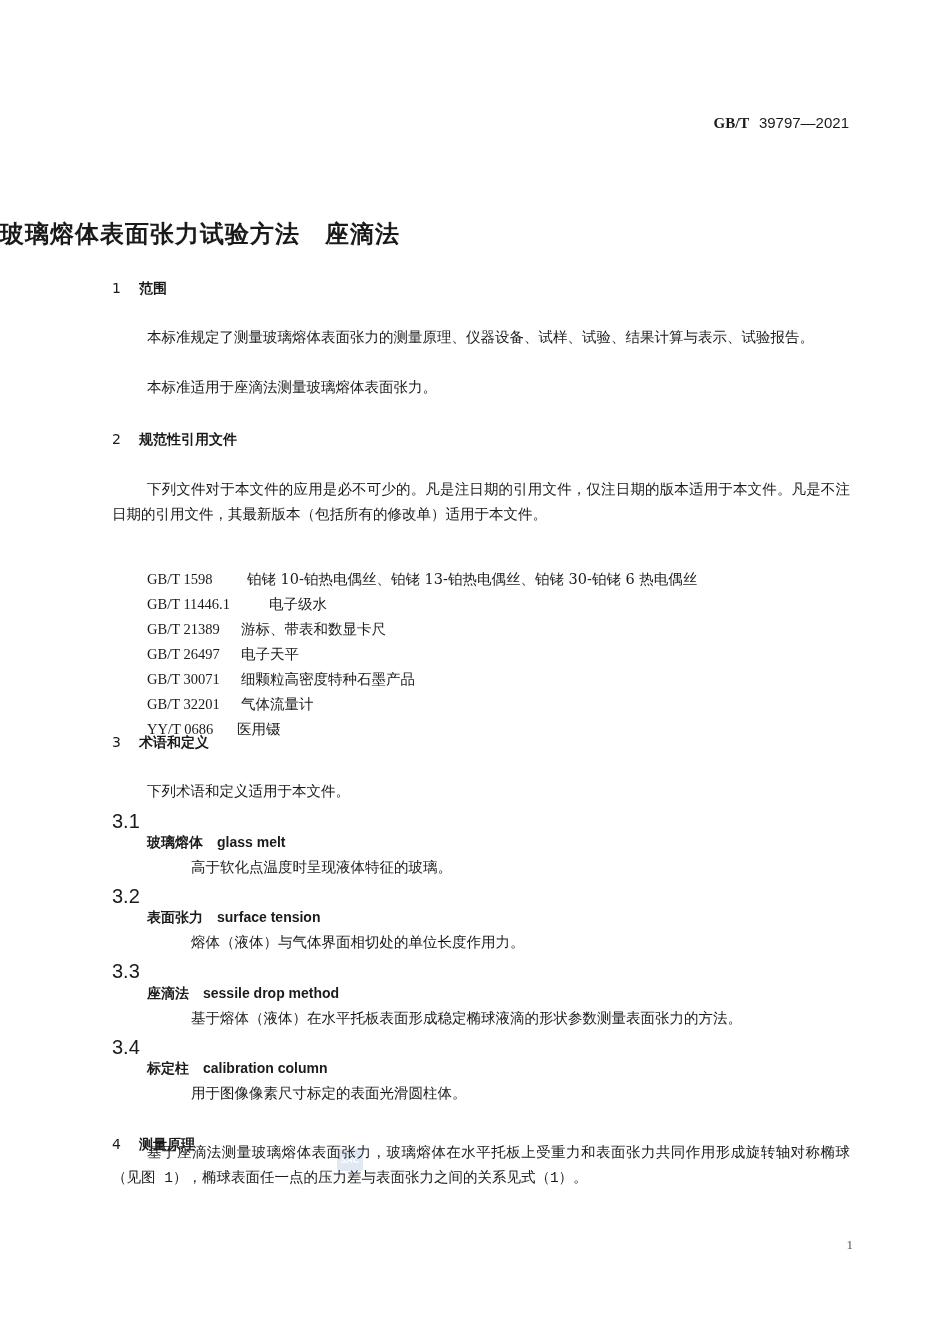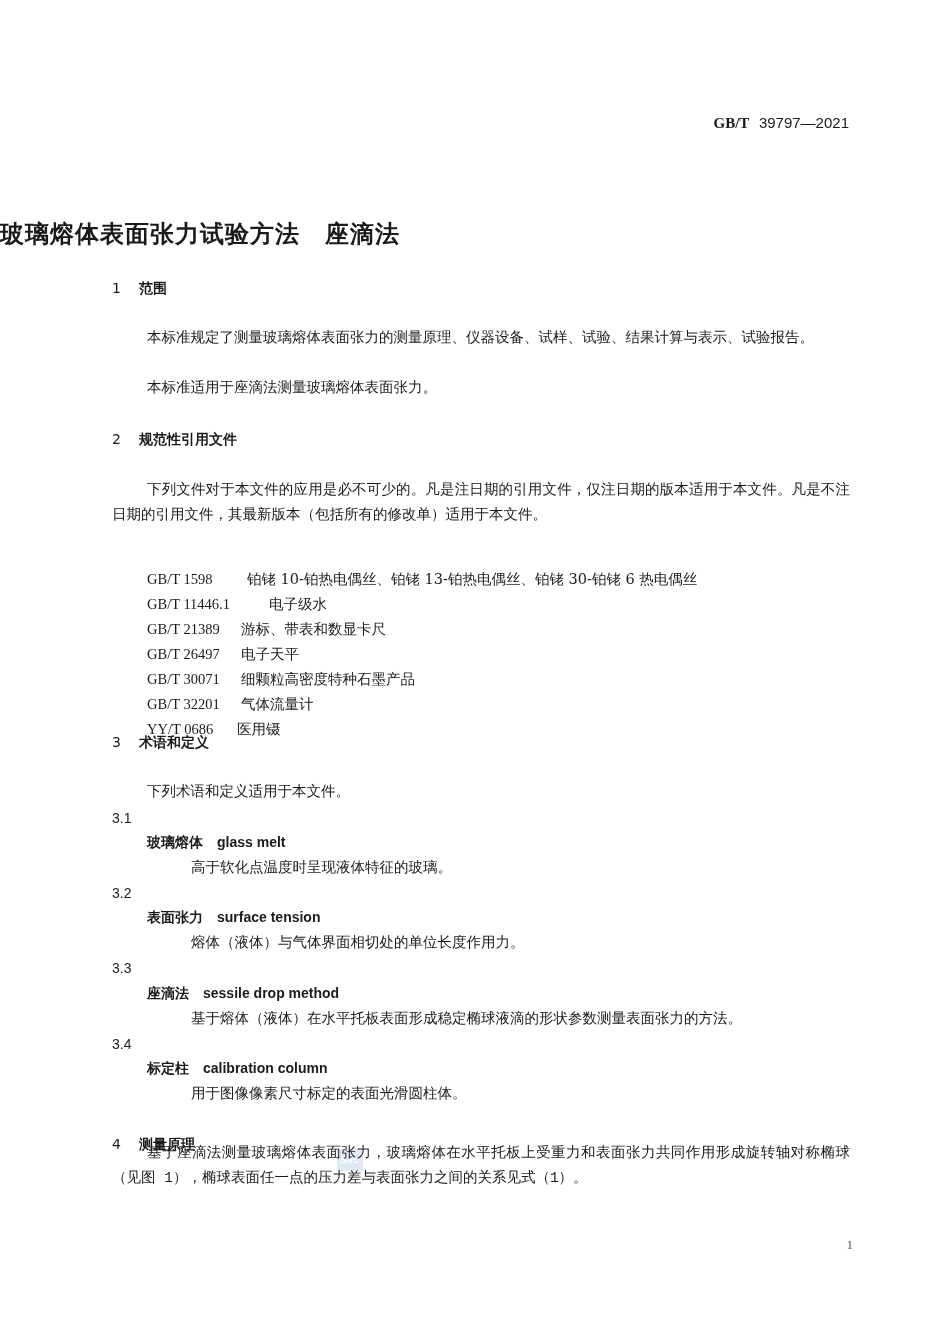--- a/index.html
+++ b/index.html
@@ -10,21 +10,21 @@
   .std-no .code { font-family: Liberation Serif, serif; font-weight: bold; margin-top: 13px; }
   .std-no .num { font-family: "Liberation Sans", sans-serif; }
   .title { left: 0; width: 950px; top: 198px; text-align: left;
            font-family: "DejaVu Sans", sans-serif; font-weight: bold; font-size: 24px; letter-spacing: 1px; margin-top: 20px; }
   .h { left: 112px; font-family: "DejaVu Sans", sans-serif; font-size: 14px; font-weight: bold; }
   .h .n { font-weight: normal; display: inline-block; width: 27px; }
   .p { font-size: 14.5px; line-height: 25px; font-family: Liberation Mono, monospace; }
   .para { left: 112px; width: 738px; white-space: normal; text-indent: 35px; text-align: justify; }
   .ref { left: 147px; font-size: 14.5px; }
   .ref .code { font-family: Liberation Serif, serif; display: inline-block; margin-top: 41px; }
-  .tnum { left: 112px; font-family: "Liberation Sans", sans-serif; font-size: 14px; }
+  .tnum { left: 112px; font-family: "Liberation Sans", sans-serif; font-size: 20px; }
   .term { left: 147px; font-size: 14px; font-weight: bold; font-family: "DejaVu Sans", sans-serif; }
   .term .en { font-family: Liberation Sans, sans-serif; margin-left: 14px; }
   .def { left: 147px; font-size: 14.5px; margin-left: 44px; }
   .wm { left: 337px; top: 1149px; width: 26px; height: 22px; background: #dfe8f3;
         border-radius: 3px; color: #ffffff; font-family: "Liberation Sans", sans-serif;
         font-size: 9px; font-weight: bold; font-style: italic; text-align: center; line-height: 22px; }
   .pg { right: 97px; top: 1237px; font-size: 13px; color: #555; font-family: "Liberation Serif", serif; }
 </style>
 </head>
 <body>

